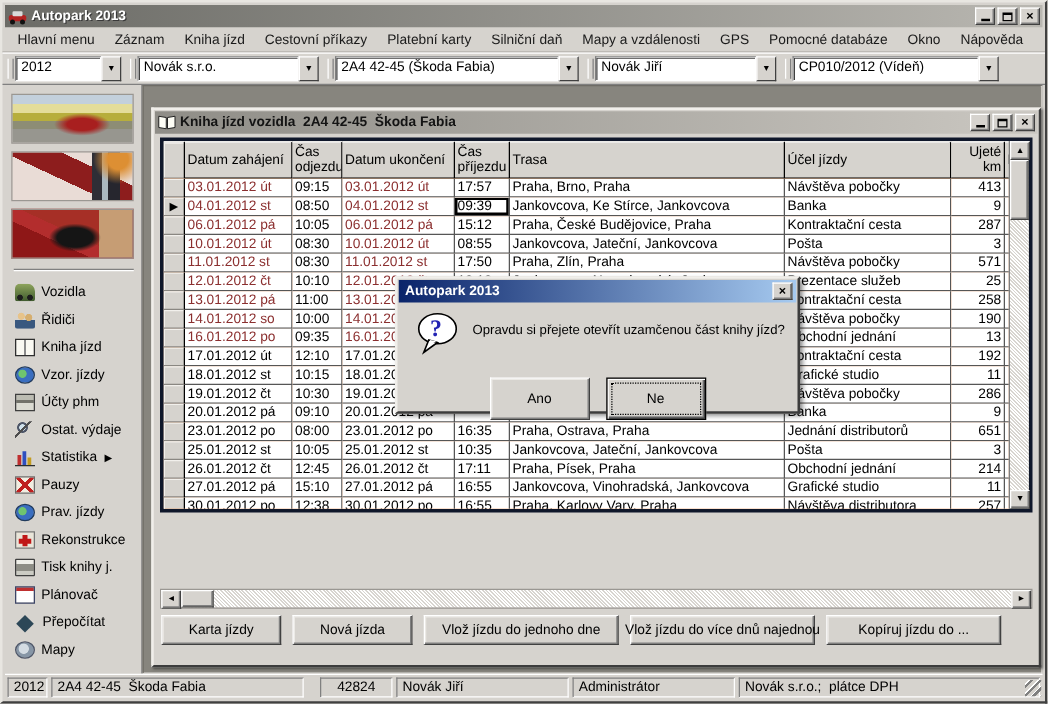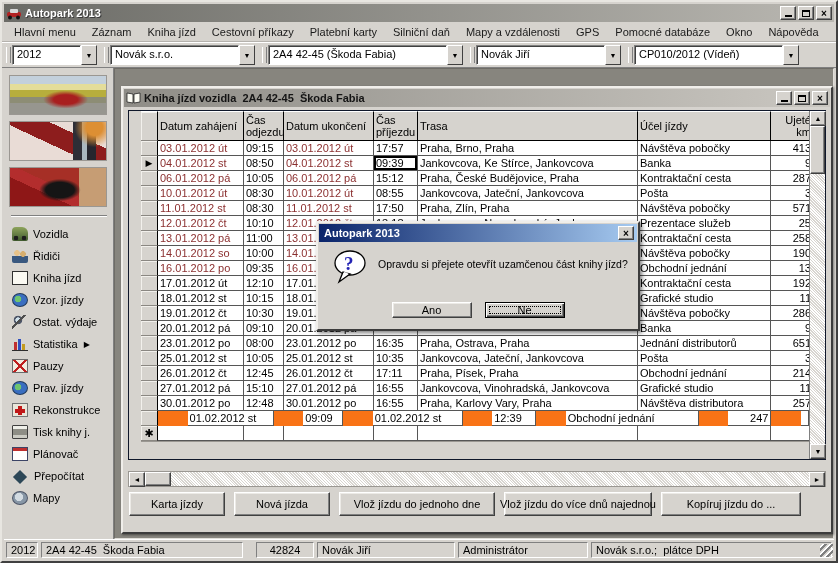--- a/index.html
+++ b/index.html
@@ -58,21 +58,21 @@
   .map-icon { border-radius:50%; border:1px solid #4e5668; background:radial-gradient(circle at 6px 5px,#d3dbe2 3.8px,#8796a6 4.4px); }
 
   .mdi { flex:1; background:#87857e; position:relative; border:1px solid; border-color:#6e6c66 #e0ded9 #e0ded9 #6e6c66; }
 
   
   .child { position:absolute; left:6px; top:17px; width:712px; height:448px; background:#d6d3ce; border:2px solid; border-color:#f0eeea #3c3c3c #3c3c3c #f0eeea; box-shadow:1px 1px 2px rgba(0,0,0,.45); }
   .child-titlebar { height:18px; margin:1px; background:linear-gradient(90deg,#8f8d87,#cac7c1); display:flex; align-items:center; padding:0 2px; color:#141414; font-weight:bold; }
   .child-titlebar .t-text { flex:1; margin-left:3px; white-space:pre; }
 
   
-  .table-wrap { position:absolute; left:5px; top:22px; width:698px; height:350px; display:flex; border:1px solid #0f172a; background:#d6d3ce;padding-left:12px; }
+  .table-wrap { position:absolute; left:5px; top:22px; width:698px; height:300px; display:flex; border:3px solid #0f172a; background:#d6d3ce; }
   .grid-col { width:682px; display:flex; flex-direction:column; background:#d6d3ce; overflow:hidden; }
   .t-head { display:flex; height:30px; background:#d6d3ce; flex:none; }
   .h-cell { border-right:1px solid #000; border-bottom:1px solid #000; border-top:1px solid #fff; padding:1px 2px; display:flex; align-items:center; line-height:12px; overflow:hidden; background:#d6d3ce; }
   .t-row { display:flex; height:15px; flex:none; background:#f97316;justify-content:space-between; }
   .cell { border-right:1px solid #565656; border-bottom:1px solid #565656; padding:0 2px; line-height:14px; white-space:nowrap; overflow:hidden; background:#fff; }
   .c-sel { width:17px; flex:none; background:#d6d3ce !important; border-right:1px solid #000; border-bottom:1px solid #8a8782; box-shadow:inset 1px 1px 0 #f2f0ec; text-align:center; padding:0; font-size:9px; line-height:14px; }
   .c-start { width:86px; flex:none; }
   .c-dep { width:40px; flex:none; }
   .c-end { width:90px; flex:none; }
   .c-arr { width:44px; flex:none; }
@@ -117,21 +117,21 @@
 
   
   .dialog { position:absolute; left:316px; top:221px; width:324px; height:110px; background:#d6d3ce; border:2px solid; border-color:#f0eeea #3c3c3c #3c3c3c #f0eeea; box-shadow:2px 2px 4px rgba(0,0,0,.5); z-index:10; }
   .dialog-titlebar { height:18px; margin:1px; background:linear-gradient(90deg,#0a246a,#a6caf0); color:#fff; font-weight:bold; display:flex; align-items:center; padding:0 3px; }
   .dialog-titlebar .t-text { flex:1; margin-left:2px; }
   .dialog-body { position:relative; height:60px; }
   .q-icon { position:absolute; left:14px; top:6px; width:36px; height:36px; }
   .q-mark { position:absolute; left:12px; top:4px; font-family:"Liberation Serif", serif; font-weight:bold; font-size:19px; color:#2424b4; }
   .dlg-msg { position:absolute; left:60px; top:15px; right:2px; font-size:10.5px; white-space:nowrap; overflow:hidden; }
   .dlg-btns { position:absolute; left:0; top:79px; width:100%; display:flex; justify-content:center; gap:13px; }
-  .dlg-btn { width:80px; height:16px; }
+  .dlg-btn { width:80px; height:34px; }
   .dlg-btn.default-btn { border:1px solid #000; box-shadow:inset 1px 1px 0 #fff, inset -1px -1px 0 #404040, inset -2px -2px 0 #808080; outline:1px dotted #000; outline-offset:-5px; }
 </style>
 </head>
 <body>
 
 <div id="main-window">
 
   <div class="titlebar">
     <svg width="16" height="13" viewBox="0 0 16 13">
         <rect x="1" y="5" width="14" height="5" rx="2" fill="#b22222"></rect>
@@ -232,20 +232,25 @@
             <span>Kniha jízd</span>
             <span class="nav-suffix"></span>
           </div>
 
           <div class="nav-item">
             <span class="nav-icon globe-icon"></span>
             <span>Vzor. jízdy</span>
             <span class="nav-suffix"></span>
           </div>
 
+          <div class="nav-item">
+            <span class="nav-icon register-icon"></span>
+            <span>Účty phm</span>
+            <span class="nav-suffix"></span>
+          </div>
 
           <div class="nav-item">
             <span class="nav-icon magnifier-icon"></span>
             <span>Ostat. výdaje</span>
             <span class="nav-suffix"></span>
           </div>
 
           <div class="nav-item">
             <span class="nav-icon stats-icon"></span>
             <span>Statistika</span>
@@ -533,21 +538,21 @@
                   <div class="cell c-arr">16:55</div>
                   <div class="cell c-route">Jankovcova, Vinohradská, Jankovcova</div>
                   <div class="cell c-purpose">Grafické studio</div>
                   <div class="cell c-km">11</div>
                   <div class="cell c-x"></div>
                 </div>
 
                 <div class="t-row">
                   <div class="cell c-sel"></div>
                   <div class="cell c-start">30.01.2012 po</div>
-                  <div class="cell c-dep">12:48</div>
+                  <div class="cell c-dep">12:38</div>
                   <div class="cell c-end">30.01.2012 po</div>
                   <div class="cell c-arr">16:55</div>
                   <div class="cell c-route">Praha, Karlovy Vary, Praha</div>
                   <div class="cell c-purpose">Návštěva distributora</div>
                   <div class="cell c-km">257</div>
                   <div class="cell c-x"></div>
                 </div>
 
                 <div class="t-row">
                   <div class="cell c-sel"></div>

